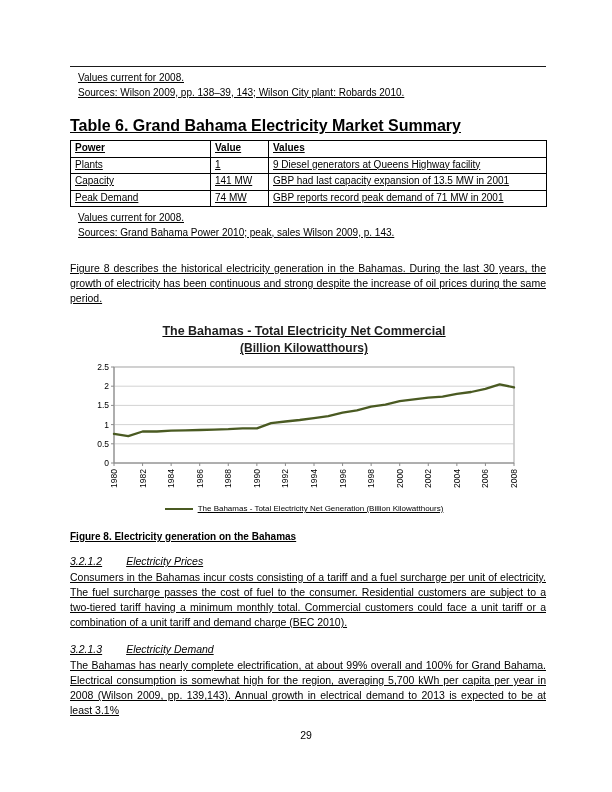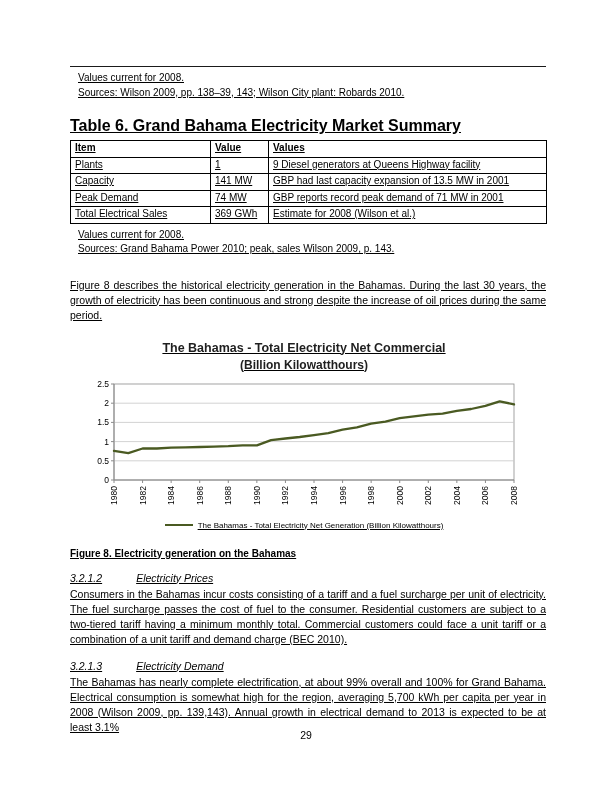--- a/index.html
+++ b/index.html
@@ -44,21 +44,21 @@
   .chart-title { text-align:center; font-weight:bold; font-size:12.5px; color:#1f1f1f; line-height:17px; }
   .chart-subtitle { text-align:center; font-weight:bold; font-size:12px; color:#1f1f1f; line-height:16px; margin-bottom:4px; }
   .chart-svg { display:block; width:436px; height:140px; }
   .chart-legend { display:flex; align-items:center; justify-content:center; margin-top:4px; }
   .legend-line { display:inline-block; width:28px; height:0; border-top:2.5px solid #4a5a22; margin-right:5px; }
   .legend-label { font-size:8px; color:#000; }
 
   .figure-caption { font-weight:bold; font-size:10px; margin-top:18px; }
 
   .section-heading { font-style:italic; font-size:10.5px; margin-top:13px; }
-  .section-heading .sec-num { margin-right:34px; }
+  .section-heading .sec-num { margin-right:24px; }
   .section-body { margin-top:3px; }
 
   .page-number { position:absolute; left:0; right:0; top:729px; text-align:center; font-size:10.5px; }
 </style>
 </head>
 <body>
 
 <div class="page">
   <div class="content">
 
@@ -69,45 +69,40 @@
     <div class="table-caption">Table 6. Grand Bahama Electricity Market Summary</div>
 
     <table class="data-table">
       <colgroup>
         <col class="col-item">
           <col class="col-value">
           <col class="col-notes">
       </colgroup>
       <thead>
         <tr>
-          <th>Item</th>
+          <th>Power</th>
           <th>Value</th>
           <th>Values</th>
         </tr>
       </thead>
       <tbody>
         <tr>
           <td>Plants</td>
           <td>1</td>
           <td>9 Diesel generators at Queens Highway facility</td>
         </tr>
         <tr>
           <td>Capacity</td>
           <td>141 MW</td>
           <td>GBP had last capacity expansion of 13.5 MW in 2001</td>
         </tr>
         <tr>
           <td>Peak Demand</td>
           <td>74 MW</td>
           <td>GBP reports record peak demand of 71 MW in 2001</td>
-        </tr>
-        <tr>
-          <td>Total Electrical Sales</td>
-          <td>369 GWh</td>
-          <td>Estimate for 2008 (Wilson et al.)</td>
         </tr>
       </tbody>
     </table>
 
     <div class="after-table-notes">
       <div class="note-line">Values current for 2008.</div>
       <div class="note-line">Sources: Grand Bahama Power 2010; peak, sales Wilson 2009, p. 143.</div>
     </div>
 
     <p class="para intro-para">Figure 8 describes the historical electricity generation in the Bahamas. During the last 30 years, the growth of electricity has been continuous and strong despite the increase of oil prices during the same period.</p>

